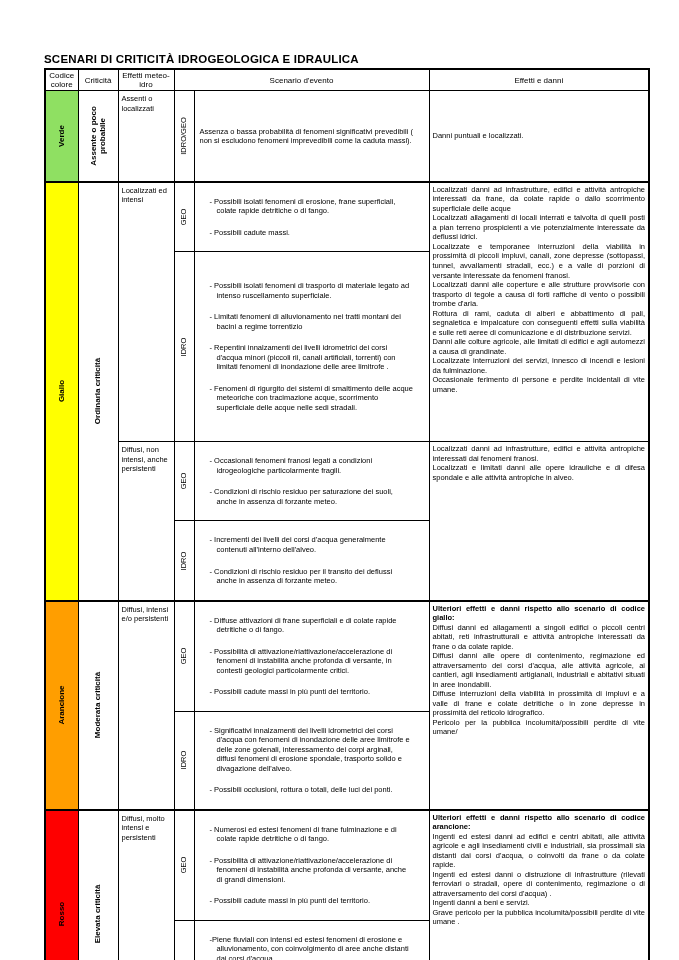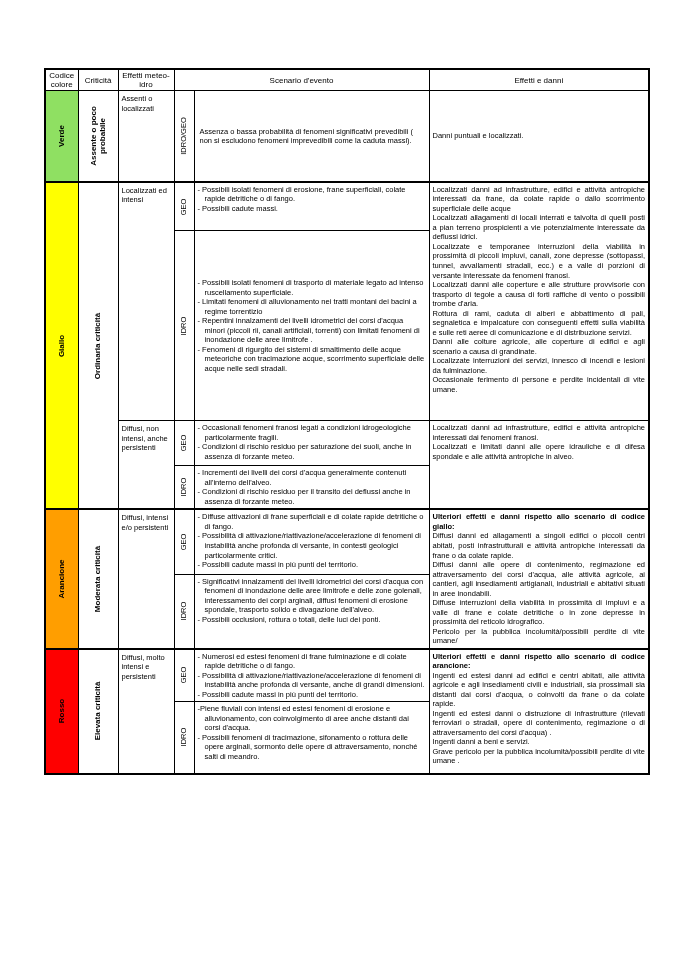--- a/index.html
+++ b/index.html
@@ -15,29 +15,30 @@
   .h21{height:21px}.h91{height:91px}.h49{height:49px}.h190{height:190px}.h45{height:45px}
   .h43{height:43px}.h64{height:64px}.h74{height:74px}.h56{height:41px}.h72{height:72px}
   .rotc{position:relative;padding:0;}
   .rot{position:absolute;left:50%;top:50%;transform:translate(-50%,-50%) rotate(-90deg);
        white-space:nowrap;font-size:8px;text-align:center;}
   .b{font-weight:bold;}
   .wrap{white-space:normal;width:74px;line-height:1.15;}
   .gi .rot{font-size:7.5px;}
   .fen{padding-top:3px;}
   .vmid{vertical-align:middle;}
-  .li{padding-left:7px;text-indent:-7px;margin:0;}
+  .li{padding-left:7px;text-indent:-7px;margin:12px;}
   .eff div{text-align:justify;margin:0;}
   .bh{font-weight:bold;text-align:justify;}
   .scen div.pl{margin:2px;}
 </style>
 </head>
 <body>
 
 <div class="page">
+  <h1 class="title">SCENARI DI CRITICITÀ IDROGEOLOGICA E IDRAULICA</h1>
 
   <table class="tbl">
     <colgroup>
       <col style="width:33px">
         <col style="width:40px">
         <col style="width:56px">
       <col style="width:20px">
         <col style="width:235px">
         <col style="width:220px">
     </colgroup>
@@ -84,21 +85,21 @@
       <td class="scen">
         <div class="li">- Possibili isolati fenomeni di erosione, frane superficiali, colate rapide detritiche o di fango.</div>
         <div class="li">- Possibili cadute massi.</div>
       </td>
       <td class="eff" rowspan="2">
         <div>Localizzati danni ad infrastrutture, edifici e attività antropiche interessati da frane, da colate rapide o dallo scorrimento superficiale delle acque</div>
         <div>Localizzati allagamenti di locali interrati e talvolta di quelli posti a pian terreno prospicienti a vie potenzialmente interessate da deflussi idrici.</div>
         <div>Localizzate e temporanee interruzioni della viabilità in prossimità di piccoli impluvi, canali, zone depresse (sottopassi, tunnel, avvallamenti stradali, ecc.) e a valle di porzioni di versante interessate da fenomeni franosi.</div>
         <div>Localizzati danni alle coperture e alle strutture provvisorie con trasporto di tegole a causa di forti raffiche di vento o possibili trombe d'aria.</div>
         <div>Rottura di rami, caduta di alberi e abbattimento di pali, segnaletica e impalcature con conseguenti effetti sulla viabilità e sulle reti aeree di comunicazione e di distribuzione servizi.</div>
-        <div>Danni alle colture agricole, alle coperture di edifici e agli scenario a causa di grandinate.</div>
+        <div>Danni alle colture agricole, alle limitati di edifici e agli automezzi a causa di grandinate.</div>
         <div>Localizzate interruzioni dei servizi, innesco di incendi e lesioni da fulminazione.</div>
         <div>Occasionale ferimento di persone e perdite incidentali di vite umane.</div>
       </td>
     </tr>
 
     <tr class="h190">
       <td class="rotc gi">
         <div class="rot">IDRO</div>
       </td>
       <td class="scen vmid">
@@ -145,21 +146,21 @@
       <td class="rotc gi">
         <div class="rot">GEO</div>
       </td>
       <td class="scen">
         <div class="li">- Diffuse attivazioni di frane superficiali e di colate rapide detritiche o di fango.</div>
         <div class="li">- Possibilità di attivazione/riattivazione/accelerazione di fenomeni di instabilità anche profonda di versante, in contesti geologici particolarmente critici.</div>
         <div class="li">- Possibili cadute massi in più punti del territorio.</div>
       </td>
       <td class="eff" rowspan="2">
         <div class="bh">Ulteriori effetti e danni rispetto allo scenario di codice giallo:</div>
-        <div>Diffusi danni ed allagamenti a singoli edifici o piccoli centri abitati, posti infrastrutturali e attività antropiche interessati da frane o da colate rapide.</div>
+        <div>Diffusi danni ed allagamenti a singoli edifici o piccoli centri abitati, reti infrastrutturali e attività antropiche interessati da frane o da colate rapide.</div>
         <div>Diffusi danni alle opere di contenimento, regimazione ed attraversamento dei corsi d'acqua, alle attività agricole, ai cantieri, agli insediamenti artigianali, industriali e abitativi situati in aree inondabili.</div>
         <div>Diffuse interruzioni della viabilità in prossimità di impluvi e a valle di frane e colate detritiche o in zone depresse in prossimità del reticolo idrografico.</div>
         <div>Pericolo per la pubblica incolumità/possibili perdite di vite umane/</div>
       </td>
     </tr>
 
     <tr class="h74">
       <td class="rotc gi">
         <div class="rot">IDRO</div>
       </td>

